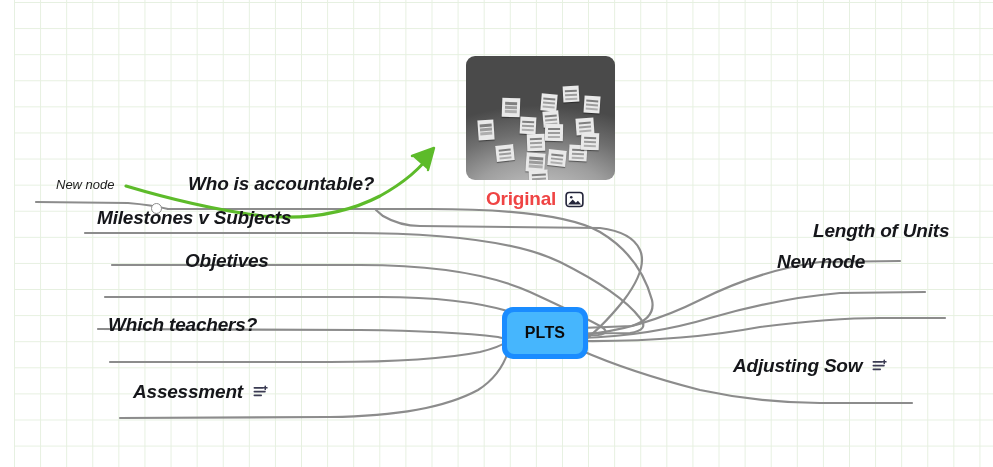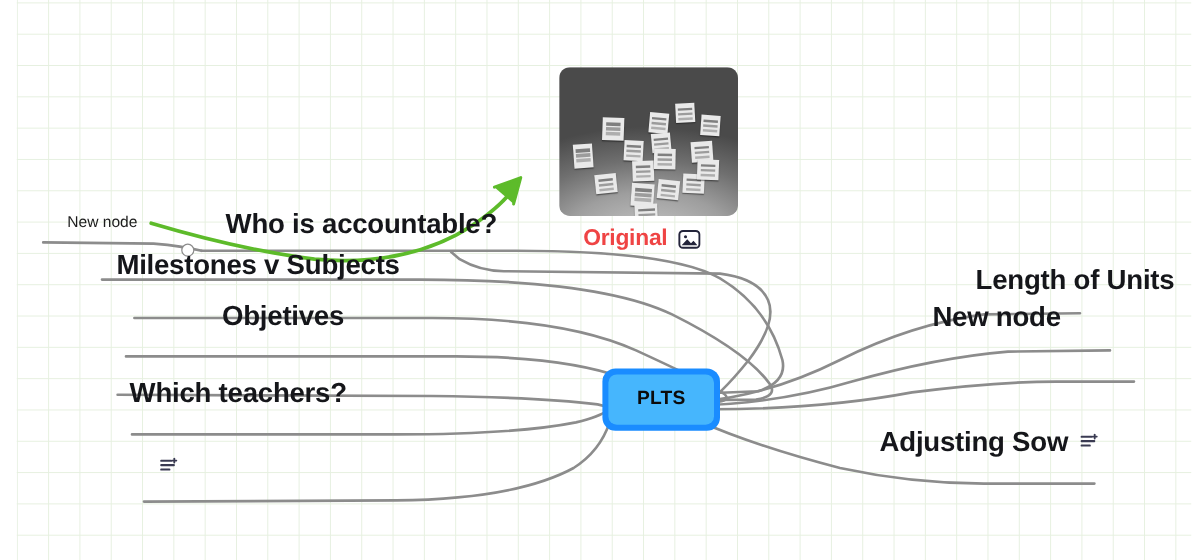--- a/index.html
+++ b/index.html
@@ -34,34 +34,35 @@
     position: absolute;
     left: 0; top: 0;
     width: 993px; height: 467px;
   }
   .node-label {
     position: absolute;
     font-weight: bold;
     color: #15161a;
     white-space: nowrap;
     letter-spacing: -0.2px;
-  }
-  .node-label.lg { font-size: 23px; }
+    font-style: italic;
+  }
+  .node-label.lg { font-size: 19px; }
   .node-label.sm {
     font-size: 13px;
     font-weight: normal;
     color: #1c1c1c;
     letter-spacing: 0px;
   }
   
   #central-node {
     position: absolute;
     left: 502px;
     top: 307px;
-    width: 98px;
+    width: 86px;
     height: 52px;
     background: #1a8cff;
     border-radius: 11px;
     box-sizing: border-box;
     padding: 5px;
   }
   #central-node .inner {
     width: 100%;
     height: 100%;
     background: #46b6fd;
@@ -234,20 +235,21 @@
 
   <div class="node-label lg" style="left:97px; top:207px;">Milestones v Subjects</div>
 
   <div class="node-label lg" style="left:185px; top:250px;">Objetives</div>
 
 
   <div class="node-label lg" style="left:108px; top:314px;">Which teachers?</div>
 
 
   <div class="label-with-icon" style="left:133px; top:381px;">
+    <span class="node-label lg" style="position:static;">Assessment</span>
     <span class="icon-note">
       <svg width="17" height="15" viewBox="0 0 18 16">
         <rect x="0.5" y="2.2" width="10.5" height="1.9" rx="0.8" fill="#3a3b52"></rect>
         <rect x="0.5" y="6.1" width="13" height="1.9" rx="0.8" fill="#3a3b52"></rect>
         <rect x="0.5" y="10.0" width="9" height="1.9" rx="0.8" fill="#3a3b52"></rect>
         <rect x="12.2" y="0.4" width="1.6" height="5.2" rx="0.7" fill="#3a3b52"></rect>
         <rect x="10.4" y="2.2" width="5.2" height="1.6" rx="0.7" fill="#3a3b52"></rect>
       </svg>
     </span>
   </div>

